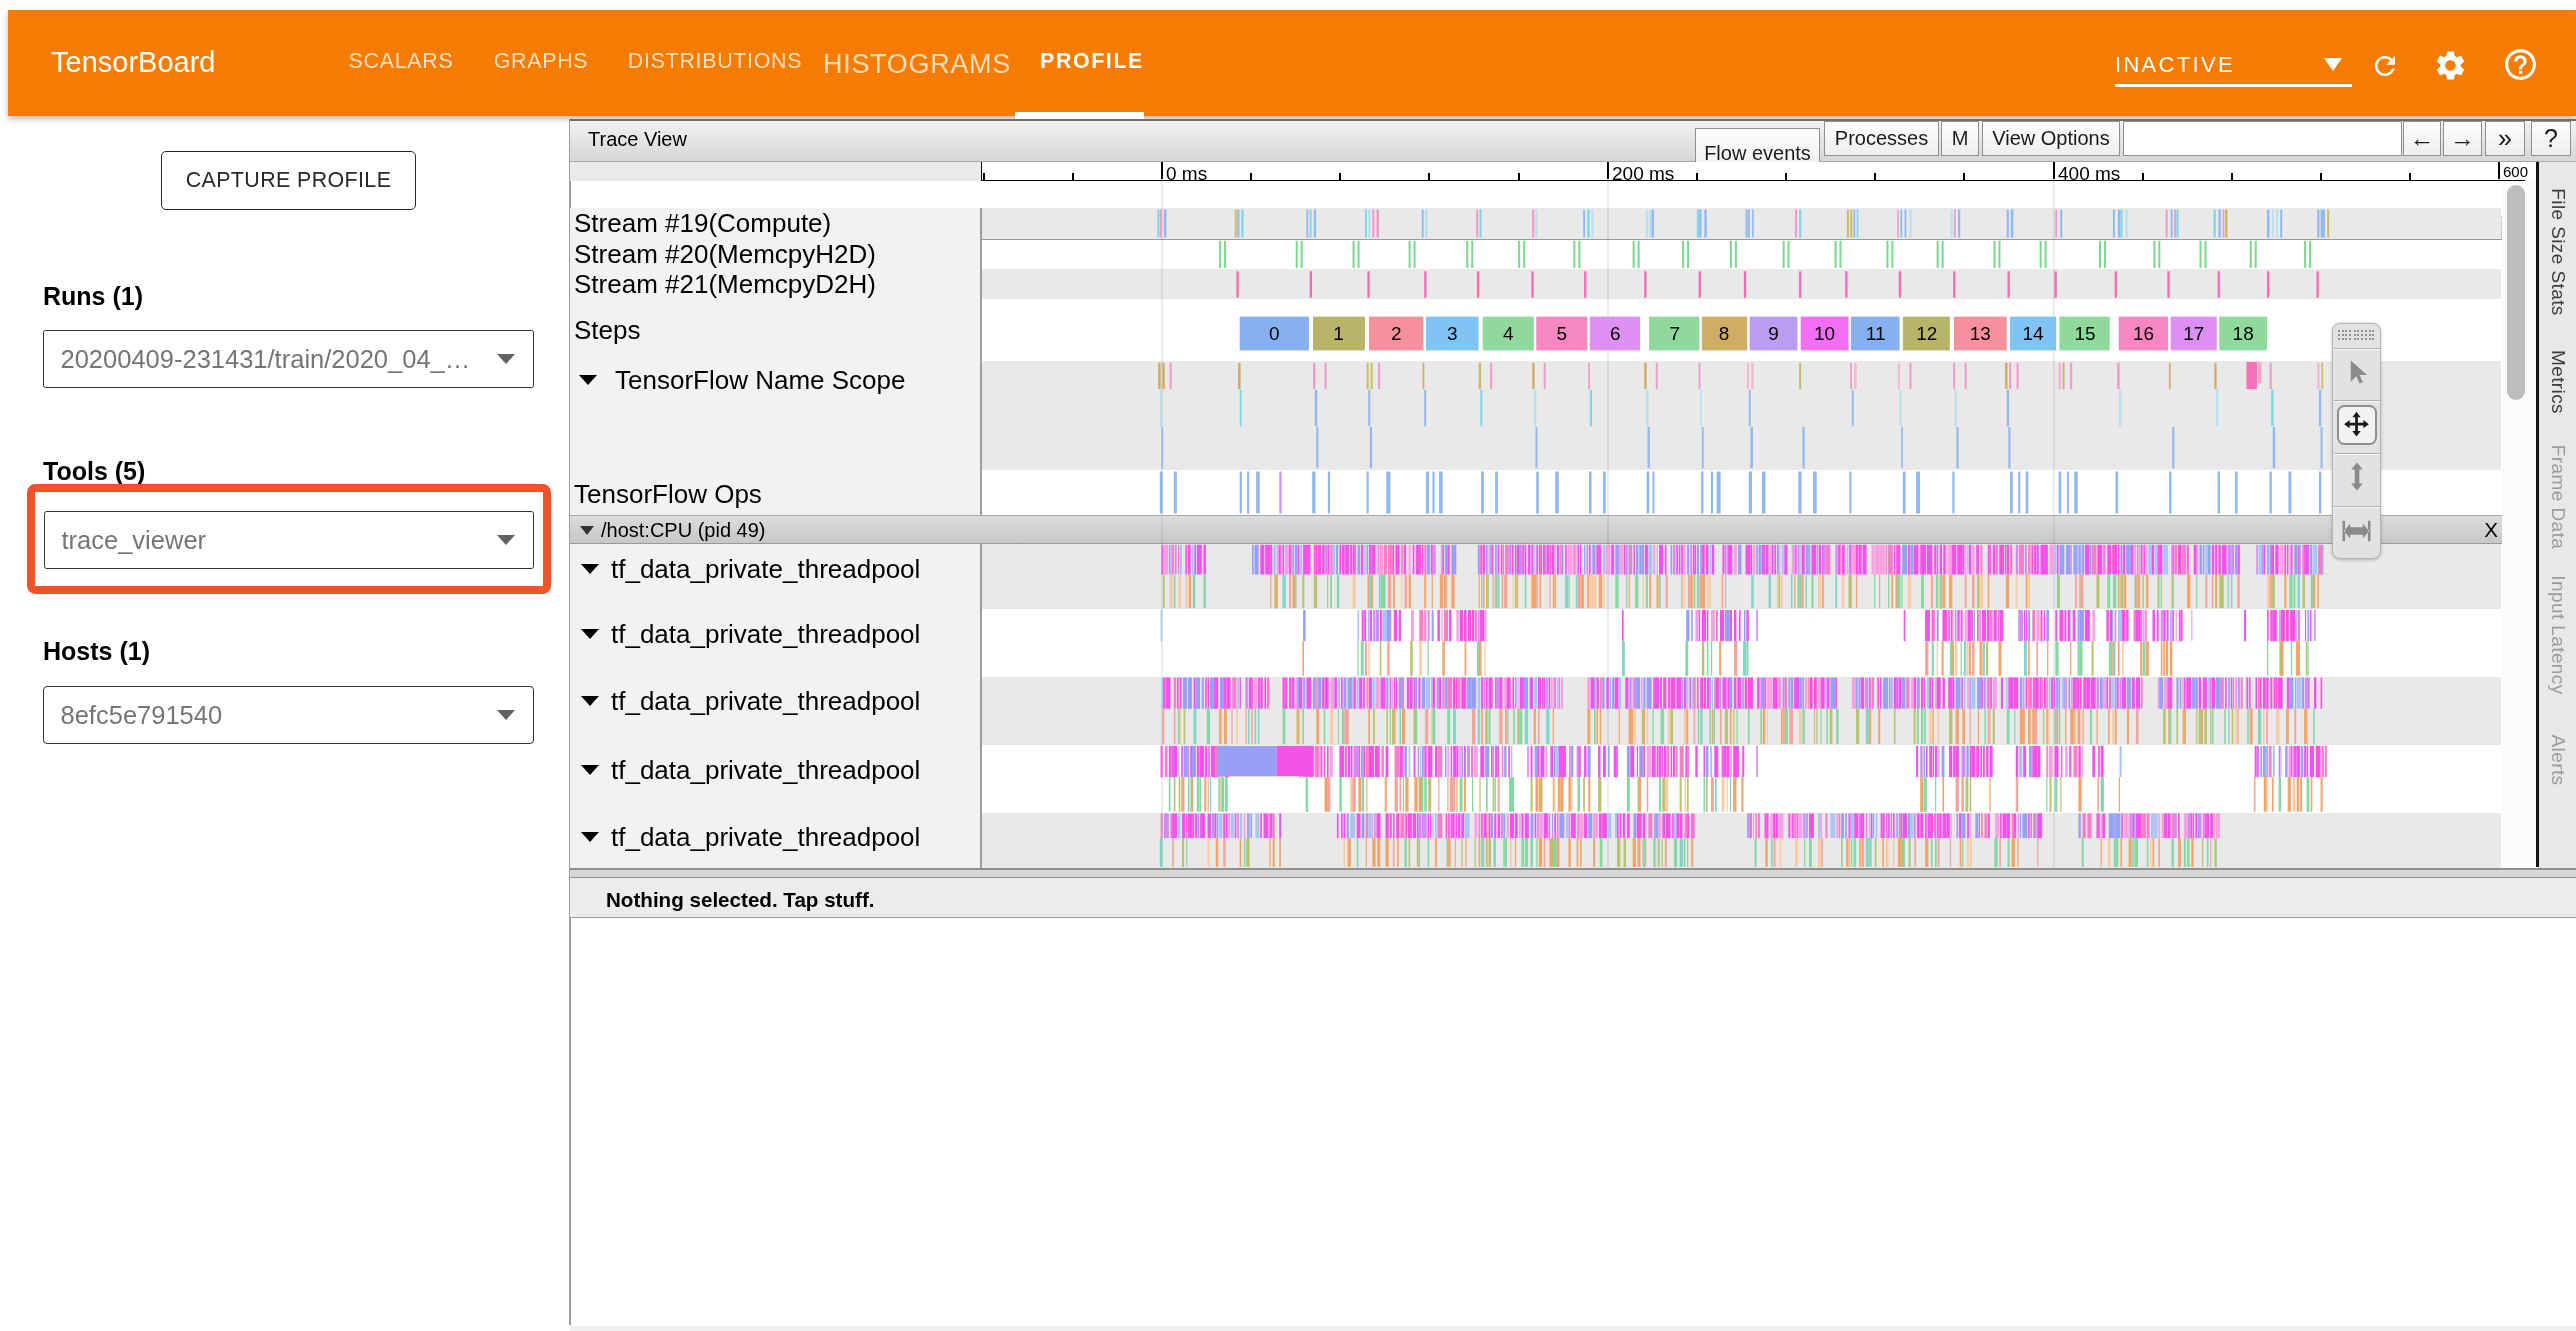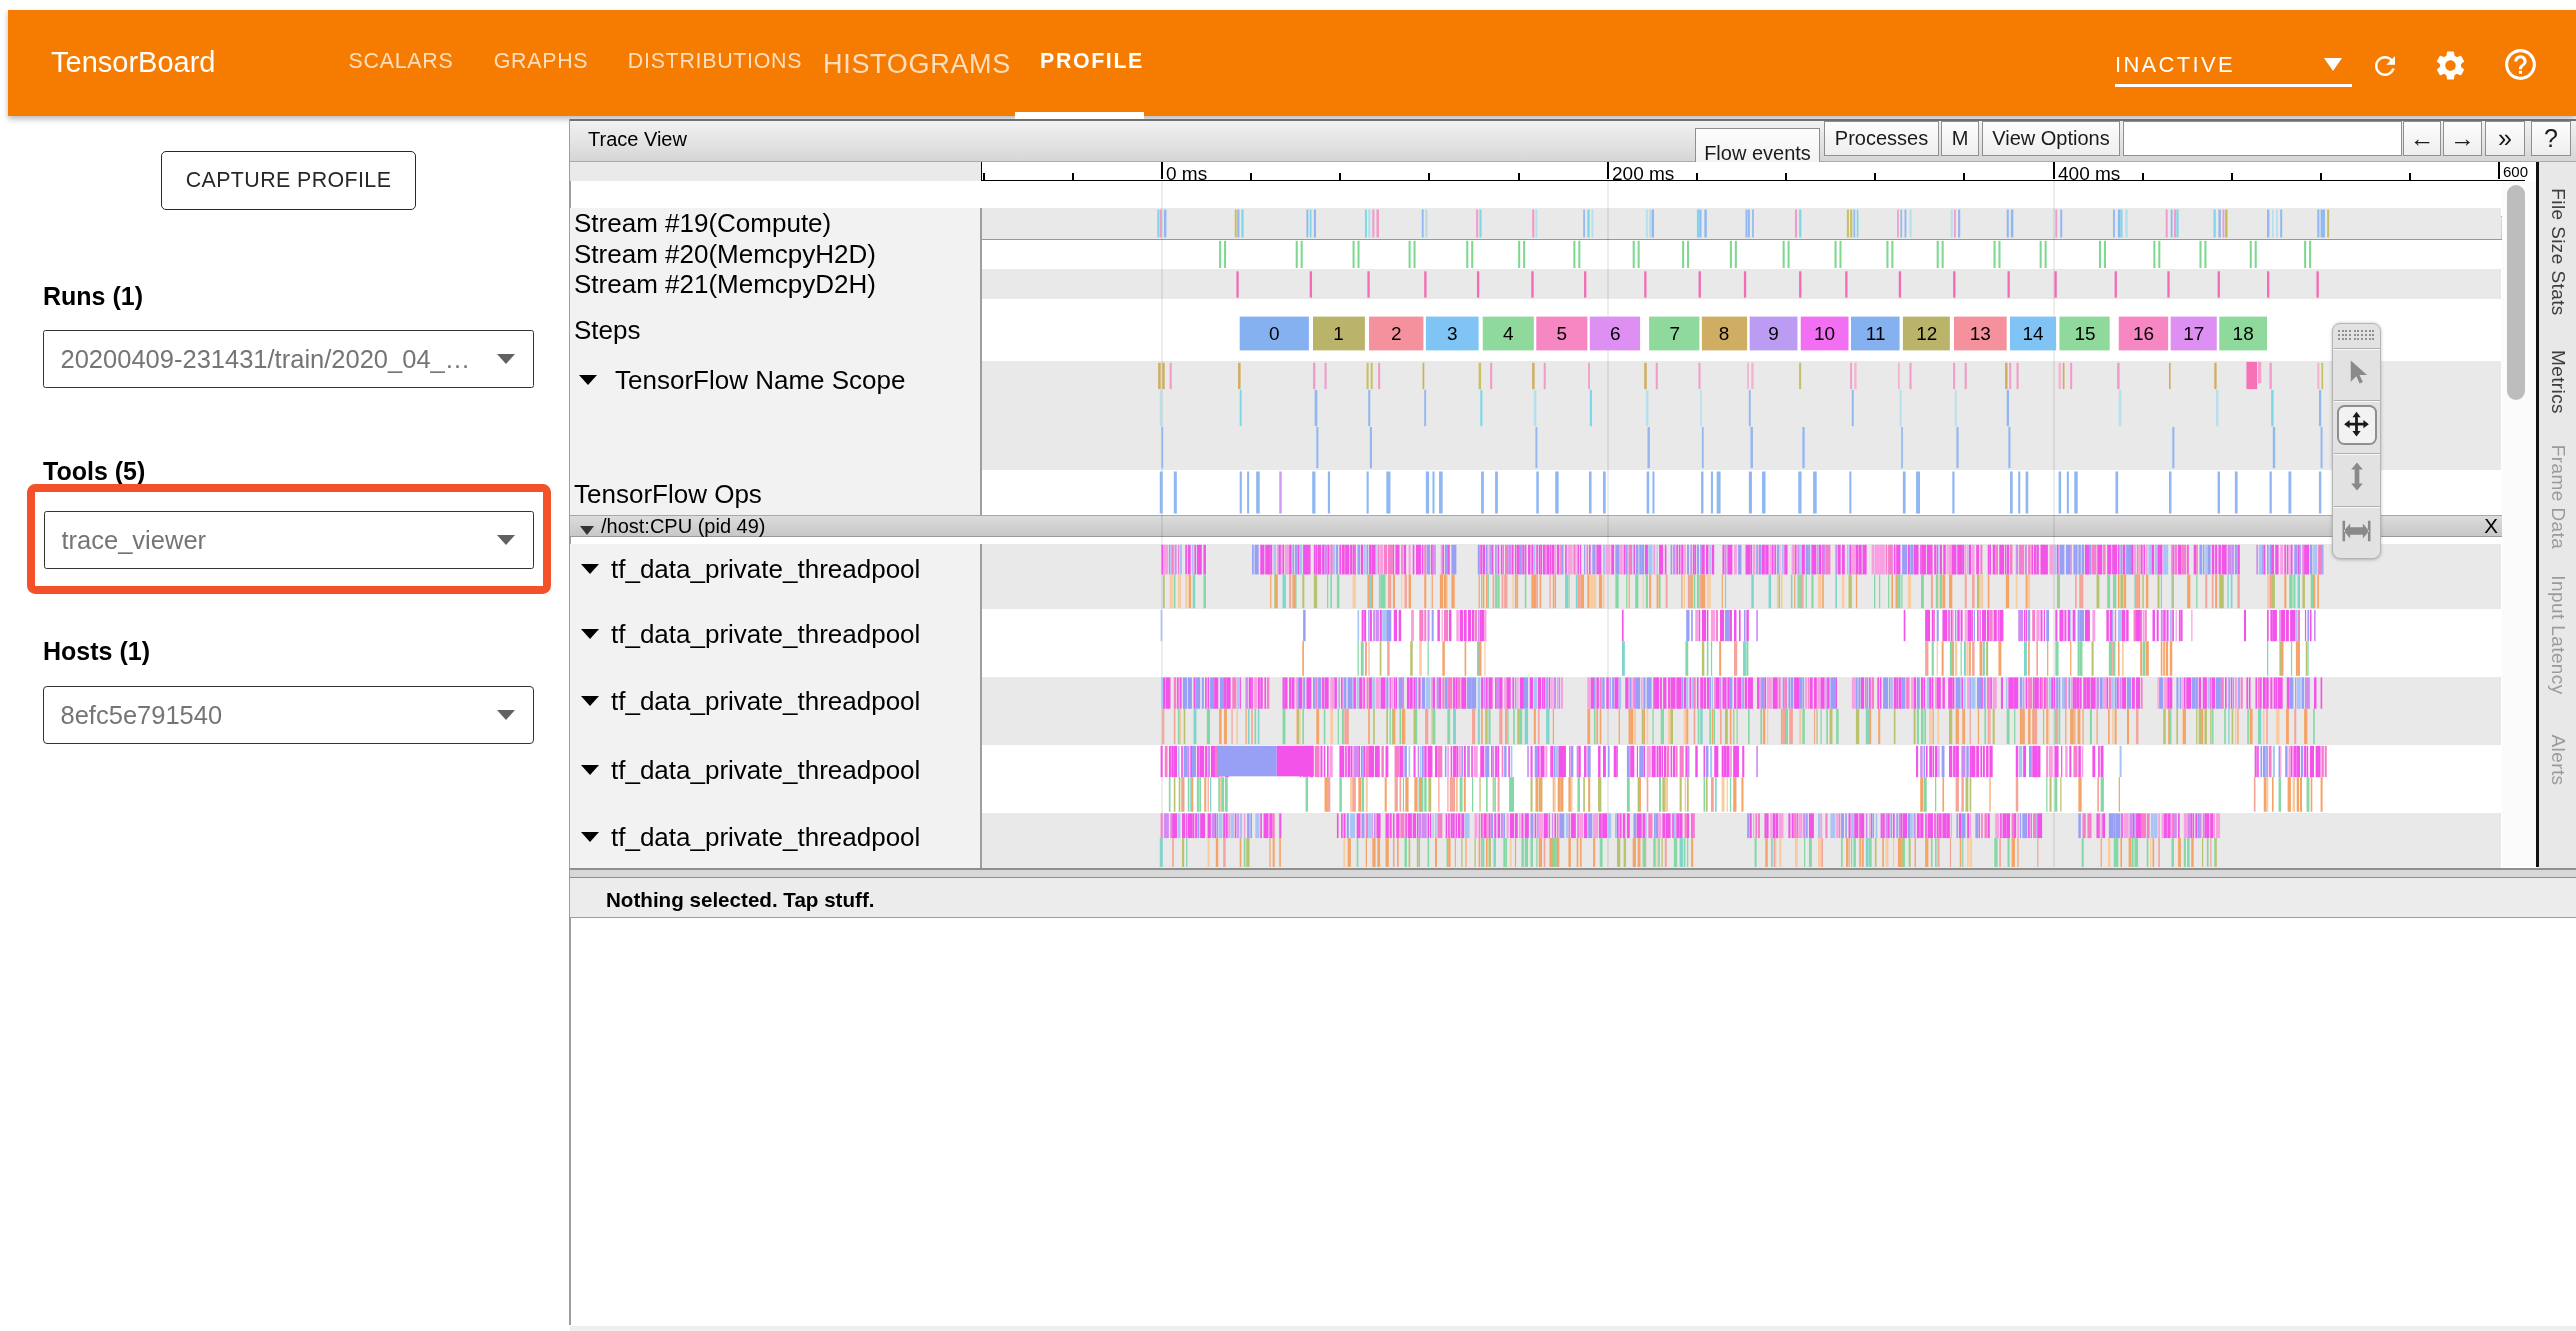--- a/index.html
+++ b/index.html
@@ -87,21 +87,21 @@
 <div class="abs" style="left:2231px;top:173px;width:1.6px;height:6.6px;background:#000;"></div>
 <div class="abs" style="left:2320px;top:173px;width:1.6px;height:6.6px;background:#000;"></div>
 <div class="abs" style="left:2409px;top:173px;width:1.6px;height:6.6px;background:#000;"></div>
 <div class="abs" style="left:2498px;top:162px;width:1.6px;height:17.3px;background:#000;"></div>
 <div class="lbl" style="left:2503px;top:163px;font-size:15px;">600</div>
 <div class="abs" style="left:570px;top:184px;width:1932px;height:24px;background:linear-gradient(#dcdcdc,#c7c7c7);border-top:1.6px solid #a8a8a8;border-bottom:0.8px solid #999;margin-top:32px;">
     <div class="tri" style="left:10px;top:7.4px;border-left:7.4px solid transparent;border-right:7.4px solid transparent;border-top:9px solid #333;"></div>
     <div class="lbl" style="left:31px;top:50%;transform:translateY(-50%);font-size:20px;">/device:GPU:0 (pid 0)</div>
     <div class="lbl" style="right:4.1px;top:50%;transform:translateY(-50%);font-size:20.6px;">X</div>
   </div>
-<div class="abs" style="left:570px;top:515px;width:1932px;height:22px;background:linear-gradient(#dcdcdc,#c7c7c7);border-top:1.6px solid #a8a8a8;border-bottom:0.8px solid #999;">
+<div class="abs" style="left:570px;top:515px;width:1932px;height:29px;background:linear-gradient(#dcdcdc,#c7c7c7);border-top:1.6px solid #a8a8a8;border-bottom:0.8px solid #999;">
     <div class="tri" style="left:10px;top:10px;border-left:7.4px solid transparent;border-right:7.4px solid transparent;border-top:9px solid #333;"></div>
     <div class="lbl" style="left:31px;top:50%;transform:translateY(-50%);font-size:20px;">/host:CPU (pid 49)</div>
     <div class="lbl" style="right:4.1px;top:50%;transform:translateY(-50%);font-size:20.6px;">X</div>
   </div>
 <div class="abs" style="left:570px;top:208px;width:411px;height:307px;background:#f2f2f2;"></div>
 <div class="abs" style="left:570px;top:544px;width:411px;height:324px;background:#f2f2f2;"></div>
 <div class="abs" style="left:981px;top:208px;width:1520px;height:31px;background:#e9e9e9;"></div>
 <div class="abs" style="left:981px;top:269px;width:1520px;height:30px;background:#e9e9e9;"></div>
 <div class="abs" style="left:981px;top:361px;width:1520px;height:109px;background:#e9e9e9;"></div>
 <div class="abs" style="left:981px;top:544px;width:1520px;height:65px;background:#e9e9e9;"></div>

